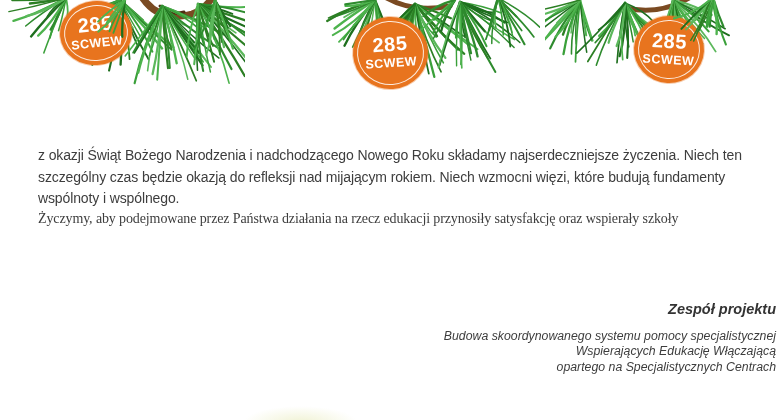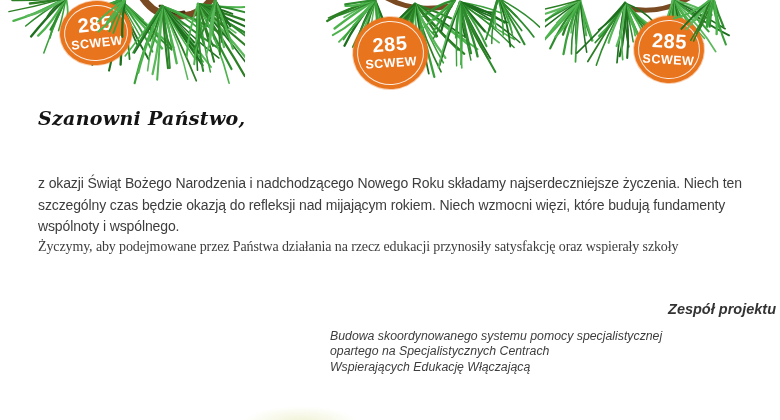--- a/index.html
+++ b/index.html
@@ -23,35 +23,35 @@
   .badge-left{left:60px;top:1px;width:72px;height:64px;transform:rotate(-6deg);}
   .badge-mid{left:353px;top:17px;width:75px;height:72px;transform:rotate(-4deg);}
   .badge-right{left:634px;top:16px;width:70px;height:67px;transform:rotate(3deg);}
   .badge-num{font-size:20px;line-height:1.05;letter-spacing:.5px;}
   .badge-acr{font-size:12.5px;line-height:1.3;letter-spacing:.5px;}
   .greeting{
     position:absolute;left:38px;top:107px;z-index:5;
     font-family:"DejaVu Serif",serif;font-style:italic;font-weight:bold;
     font-size:19px;color:#141414;letter-spacing:.3px;
   }
-  .para{position:absolute;left:38px;z-index:5;margin-top:28px;}
+  .para{position:absolute;left:38px;z-index:5;}
   .para1{top:145px;}
   .para2{top:208px;font-family:Liberation Serif, serif;}
   .body-line{
     white-space:nowrap;font-size:14px;line-height:21.5px;
     letter-spacing:-.12px;color:#3d3d3d;
   }
   .sig-name{
     position:absolute;left:330px;top:301px;width:446px;z-index:5;
     text-align:right;font-style:italic;font-weight:600;
     font-size:14.5px;color:#333333;
   }
   .project{
     position:absolute;left:330px;top:329px;width:446px;z-index:5;
-    text-align:left;font-style:italic;font-weight:500;
+    text-align:right;font-style:italic;font-weight:500;
     font-size:12.3px;line-height:15.3px;color:#3d3d3d;
   }
   .bottom-faint{
     position:absolute;left:243px;top:406px;width:115px;height:28px;z-index:1;
     background:radial-gradient(ellipse at 50% 60%, rgba(225,229,168,.5), rgba(225,229,168,0) 70%);
   }
 </style>
 </head>
 <body>
 
@@ -384,34 +384,33 @@
     </svg>
   <svg id="overlay-right" class="branch-overlay" style="left:665px;top:0" width="80" height="60" viewBox="0 0 80 60">
       <path d="M45 0 Q44.3 12.6 41.5 26.1" stroke="#3aa03a" stroke-width="1.61" fill="none" stroke-linecap="round"></path>
       <path d="M45 0 Q39.0 18.1 28.7 41.0" stroke="#2c7f24" stroke-width="1.61" fill="none" stroke-linecap="round"></path>
       <path d="M45 0 Q37.5 21.9 25.7 40.3" stroke="#2c7f24" stroke-width="1.46" fill="none" stroke-linecap="round"></path>
       <path d="M45 0 Q36.2 13.7 21.1 29.6" stroke="#5cb85c" stroke-width="1.63" fill="none" stroke-linecap="round"></path>
       <path d="M45 0 Q26.2 17.8 16.4 28.9" stroke="#1e6f1e" stroke-width="1.91" fill="none" stroke-linecap="round"></path>
       <path d="M45 0 Q28.8 13.8 9.1 18.4" stroke="#4db34d" stroke-width="2.21" fill="none" stroke-linecap="round"></path>
     </svg>
 
-  <div class="greeting">Szanowni Państwo,</div>
 
   <div class="para para1">
     <div class="body-line">z okazji Świąt Bożego Narodzenia i nadchodzącego Nowego Roku składamy najserdeczniejsze życzenia. Niech ten</div>
     <div class="body-line">szczególny czas będzie okazją do refleksji nad mijającym rokiem. Niech wzmocni więzi, które budują fundamenty</div>
     <div class="body-line">wspólnoty i wspólnego.</div>
   </div>
 
   <div class="para para2">
     <div class="body-line">Życzymy, aby podejmowane przez Państwa działania na rzecz edukacji przynosiły satysfakcję oraz wspierały szkoły</div>
   </div>
 
   <div class="sig-name">Zespół projektu</div>
 
   <div class="project">
     <div>Budowa skoordynowanego systemu pomocy specjalistycznej</div>
+    <div>Wspierających Edukację Włączającą</div>
     <div>opartego na Specjalistycznych Centrach</div>
-    <div>Wspierających Edukację Włączającą</div>
   </div>
 
   <div class="bottom-faint"></div>
 </div>
 
 </body></html>

